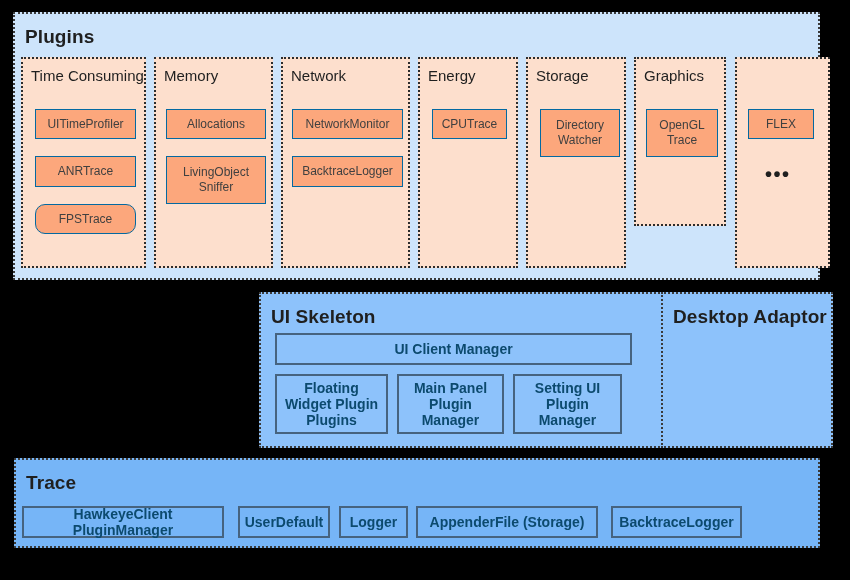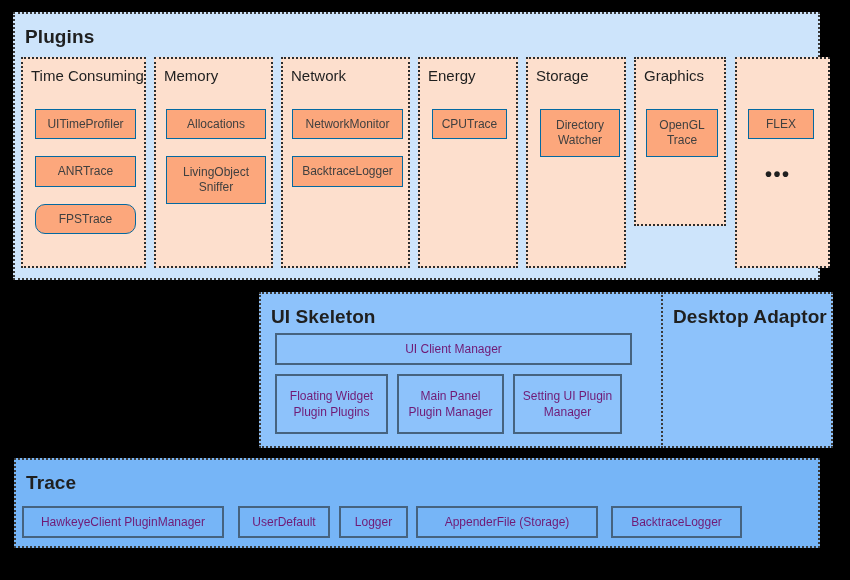--- a/index.html
+++ b/index.html
@@ -112,23 +112,24 @@
   }
   .blue-chip {
     position: absolute;
     box-sizing: border-box;
     background: #8dc2fb;
     border: 2px solid #46637f;
     display: flex;
     align-items: center;
     justify-content: center;
     text-align: center;
-    font-size: 12px;
+    font-size: 14px;
     line-height: 16px;
-    color: #701a75;
+    color: #0c4a6e;
+    font-weight: bold;
   }
   #base-panel .blue-chip {
     border-width: 2px;
     background: #76b5f7;
   }
 </style>
 </head>
 <body>
 
 <div class="canvas">

